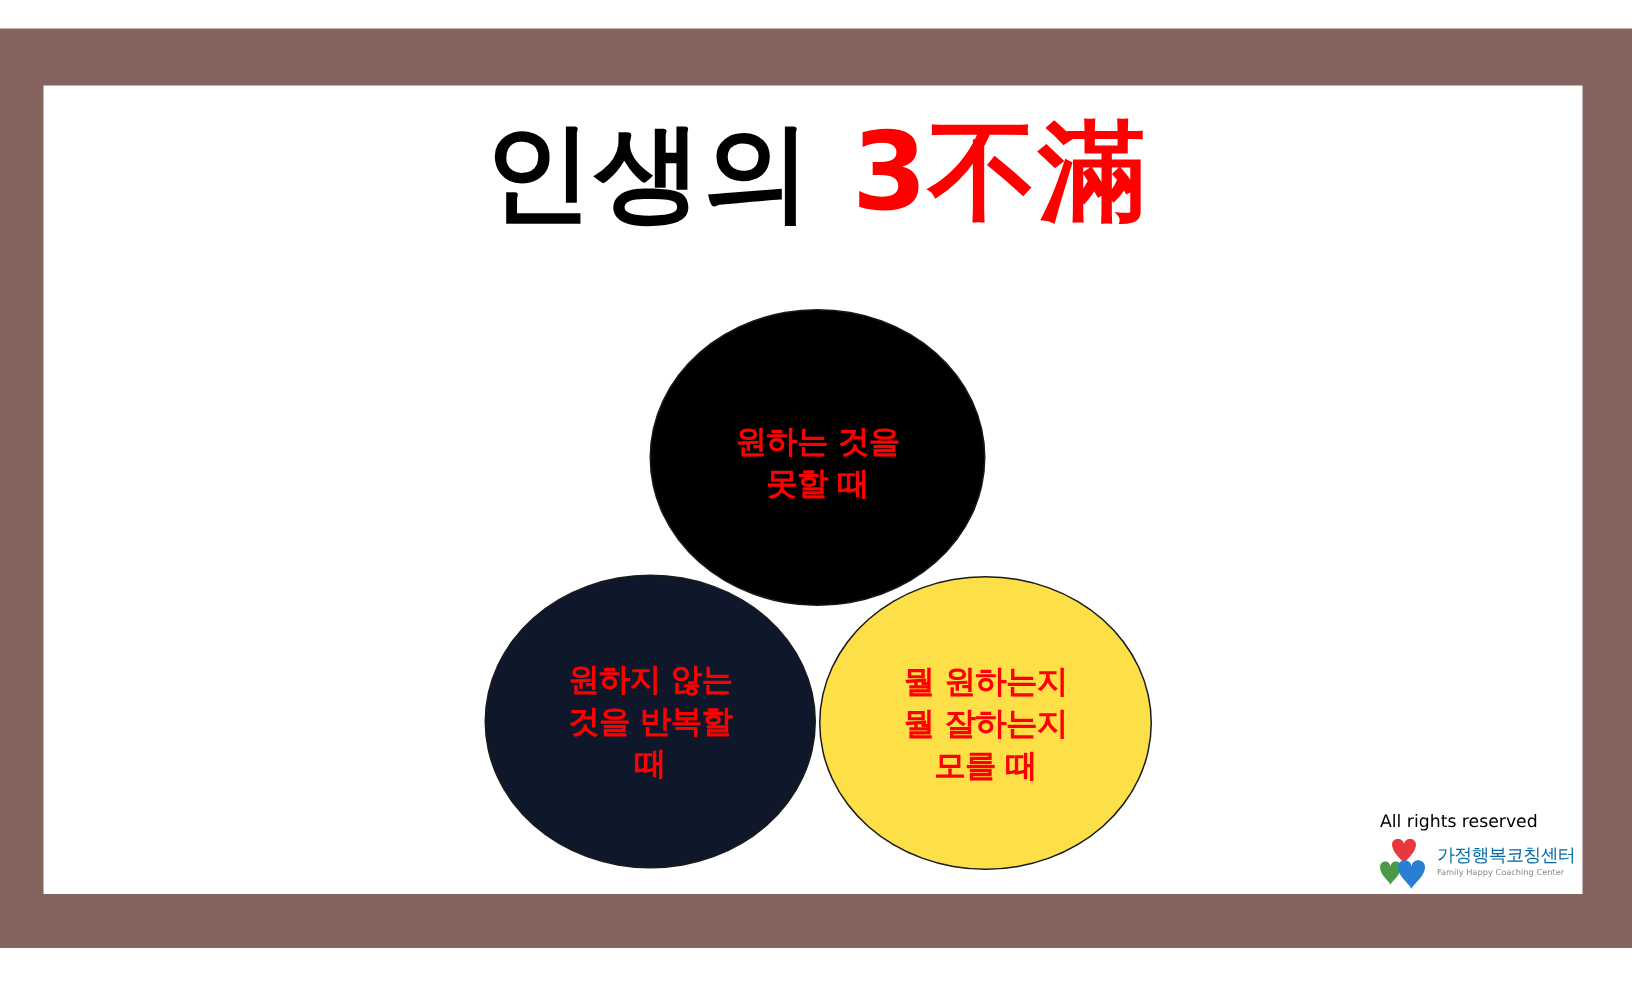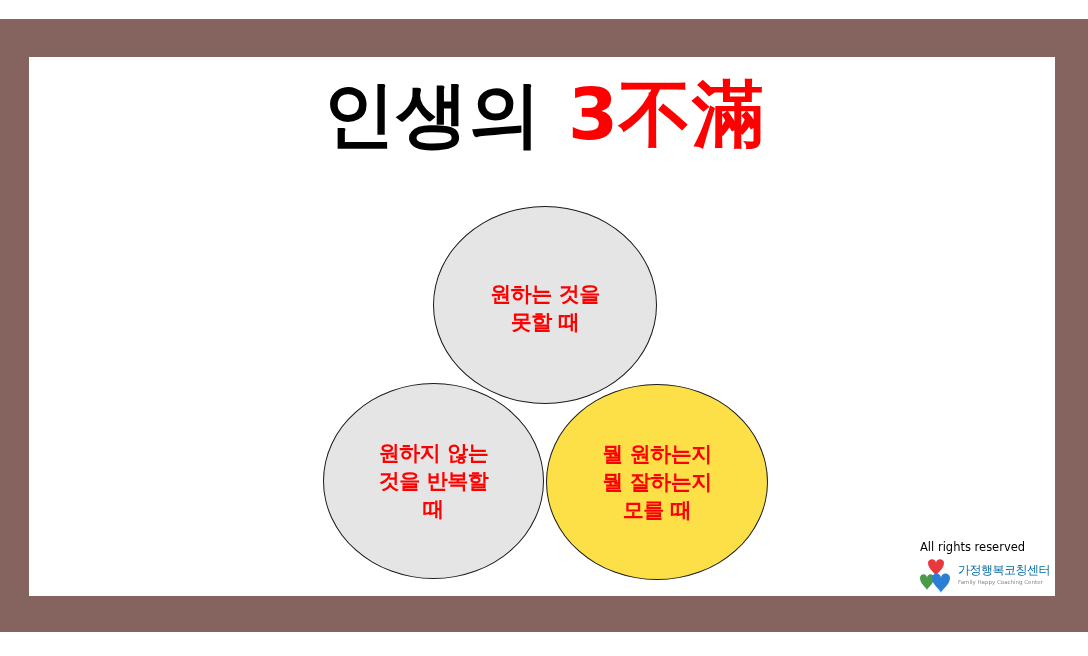--- a/index.html
+++ b/index.html
@@ -25,22 +25,22 @@
   .circle {
     position: absolute; border: 1.5px solid #1a1a1a; border-radius: 50%;
     display: flex; align-items: center; justify-content: center; text-align: center;
     box-sizing: border-box;
   }
   .circle .txt {
     color: #ff0000; font-family: "DejaVu Sans", sans-serif; font-weight: bold;
     font-size: 21px; line-height: 28px; white-space: pre-line;
     letter-spacing: -0.5px;
   }
-  .c-top { left: 433px; top: 206px; width: 224px; height: 198px; background: #e5e5e5; }
-  .c-left { left: 323px; top: 383px; width: 221px; height: 196px; background: #e5e5e5; }
+  .c-top { left: 433px; top: 206px; width: 224px; height: 198px; background: #000000; }
+  .c-left { left: 323px; top: 383px; width: 221px; height: 196px; background: #0f172a; }
   .c-right { left: 546px; top: 384px; width: 222px; height: 196px; background: #fde047; }
   .c-top .txt { padding-top: 6px; }
   .copyright {
     position: absolute; left: 920px; top: 540px; width: 130px;
     font-family: "DejaVu Sans", sans-serif; font-size: 11.5px; color: #000;
   }
   .logo {
     position: absolute; left: 918px; top: 558px; width: 135px; height: 36px;
   }
   .logo-name {

